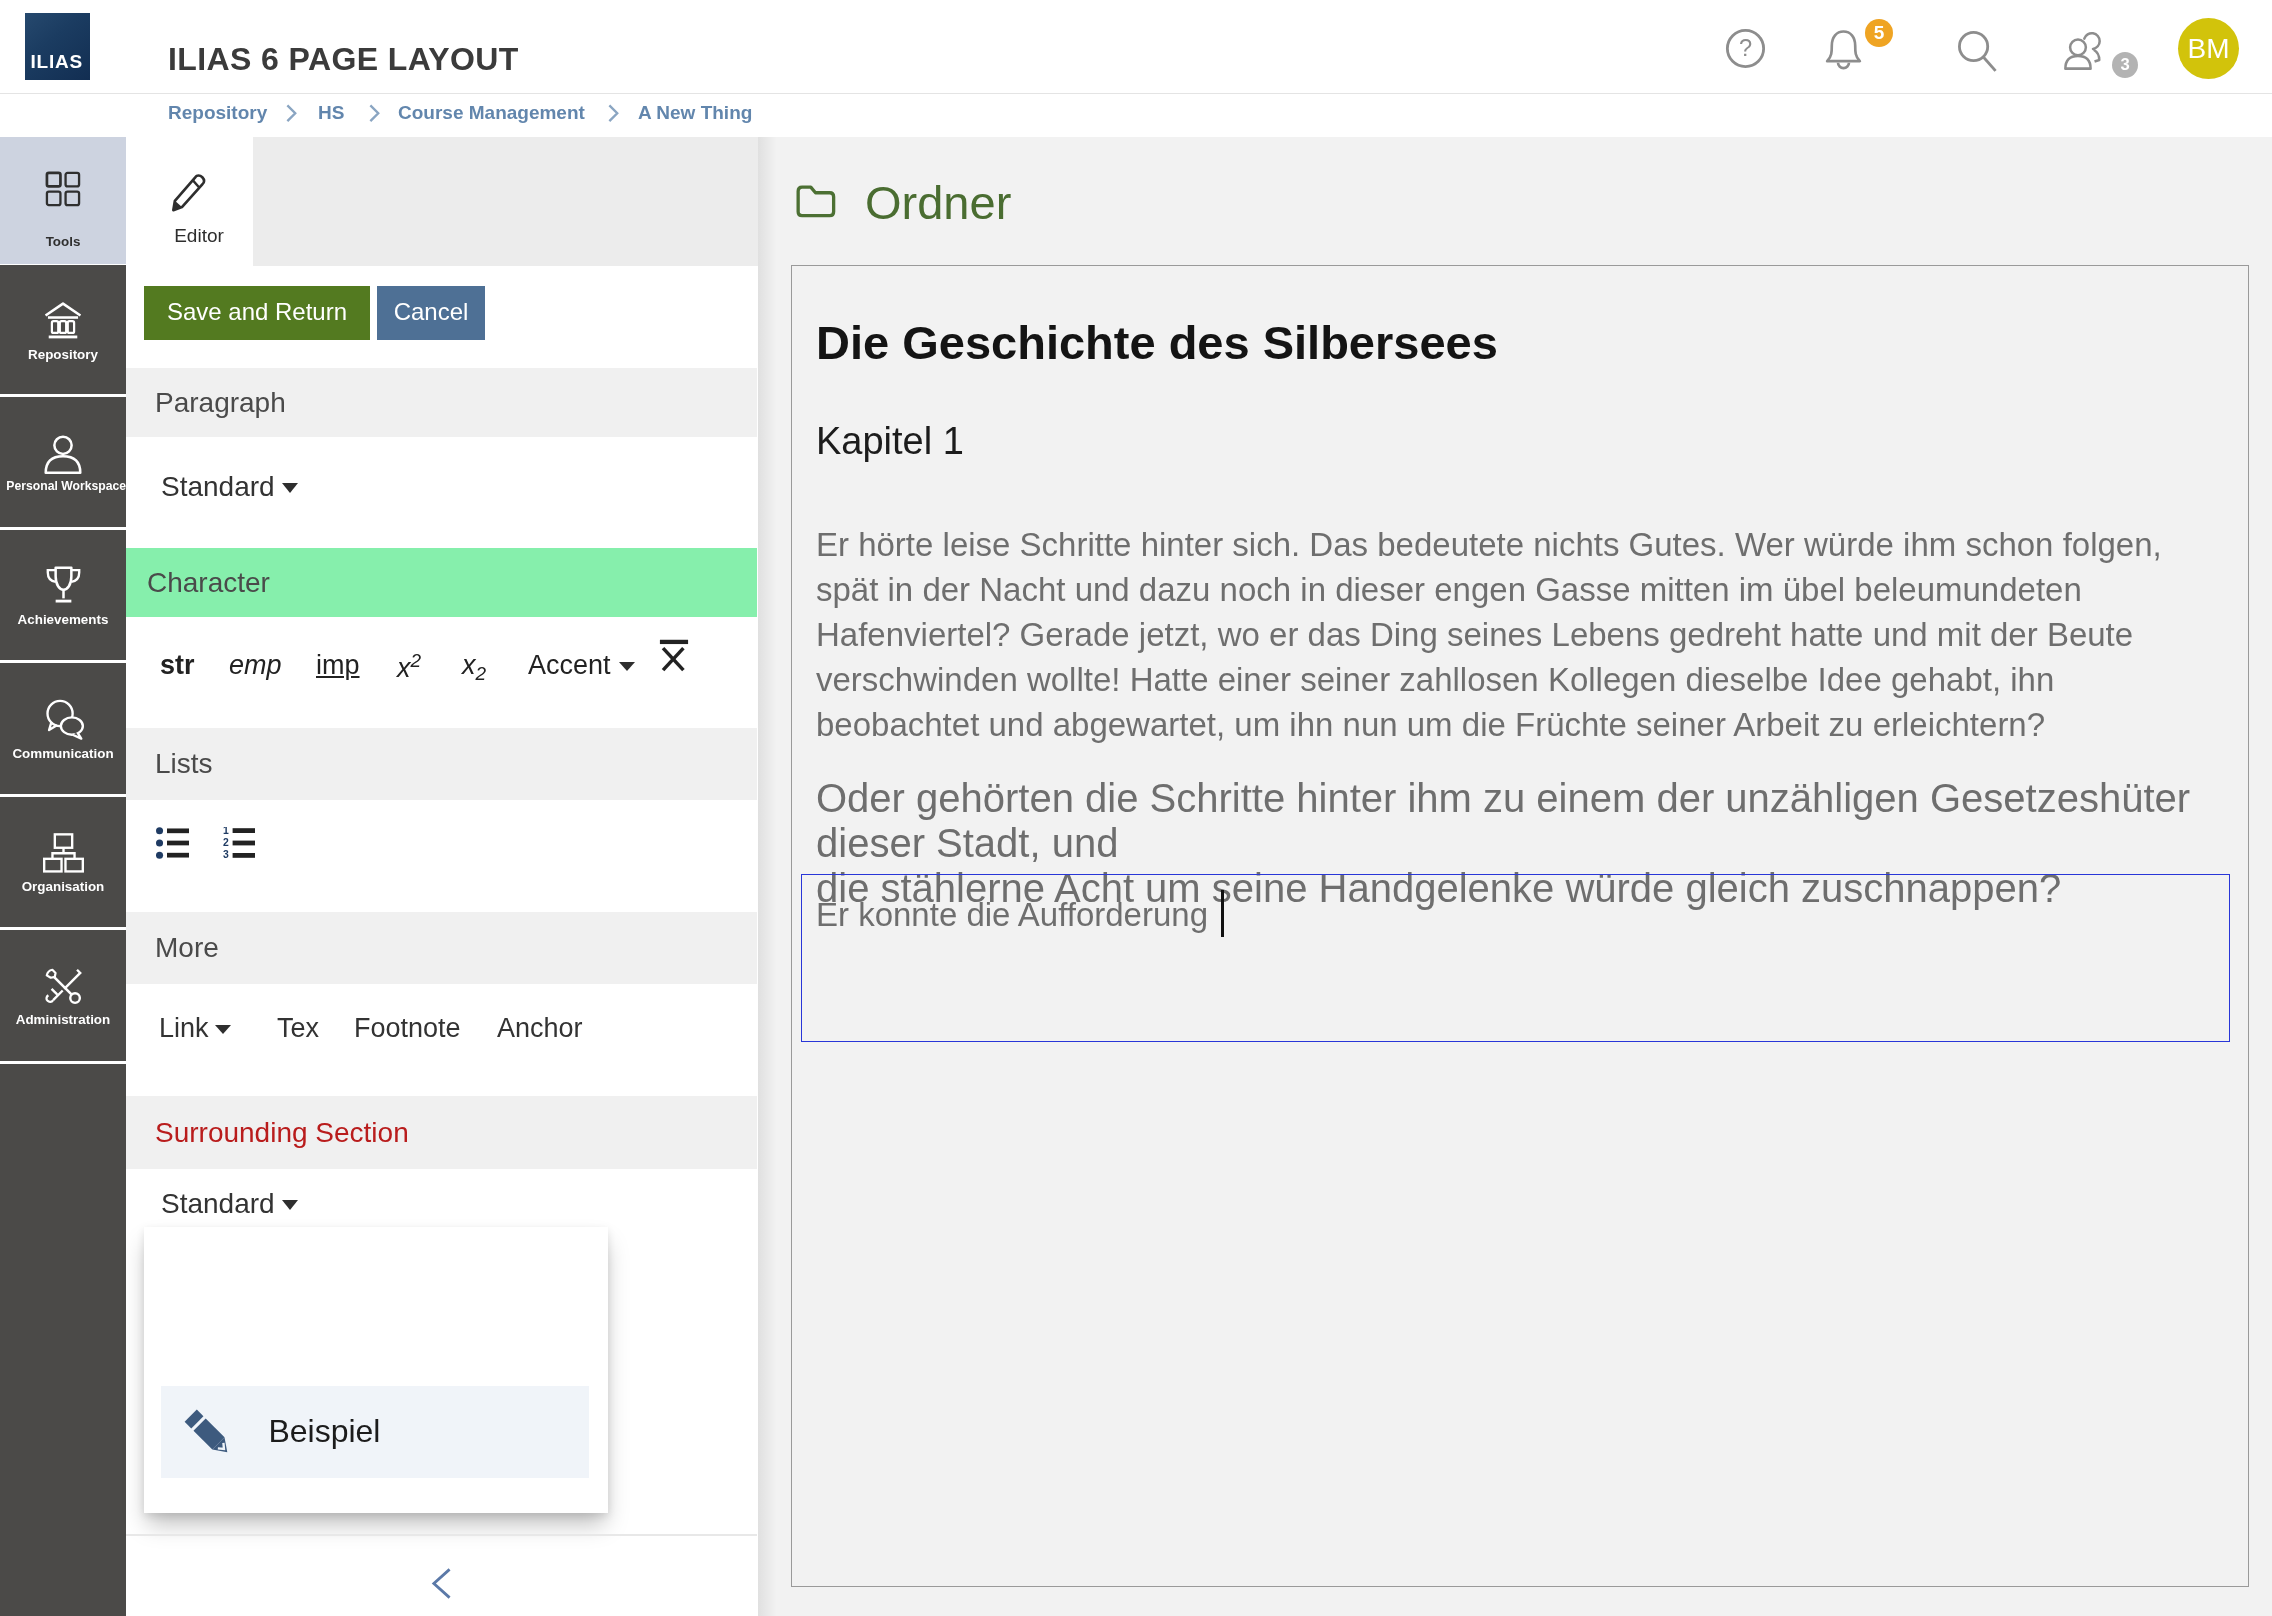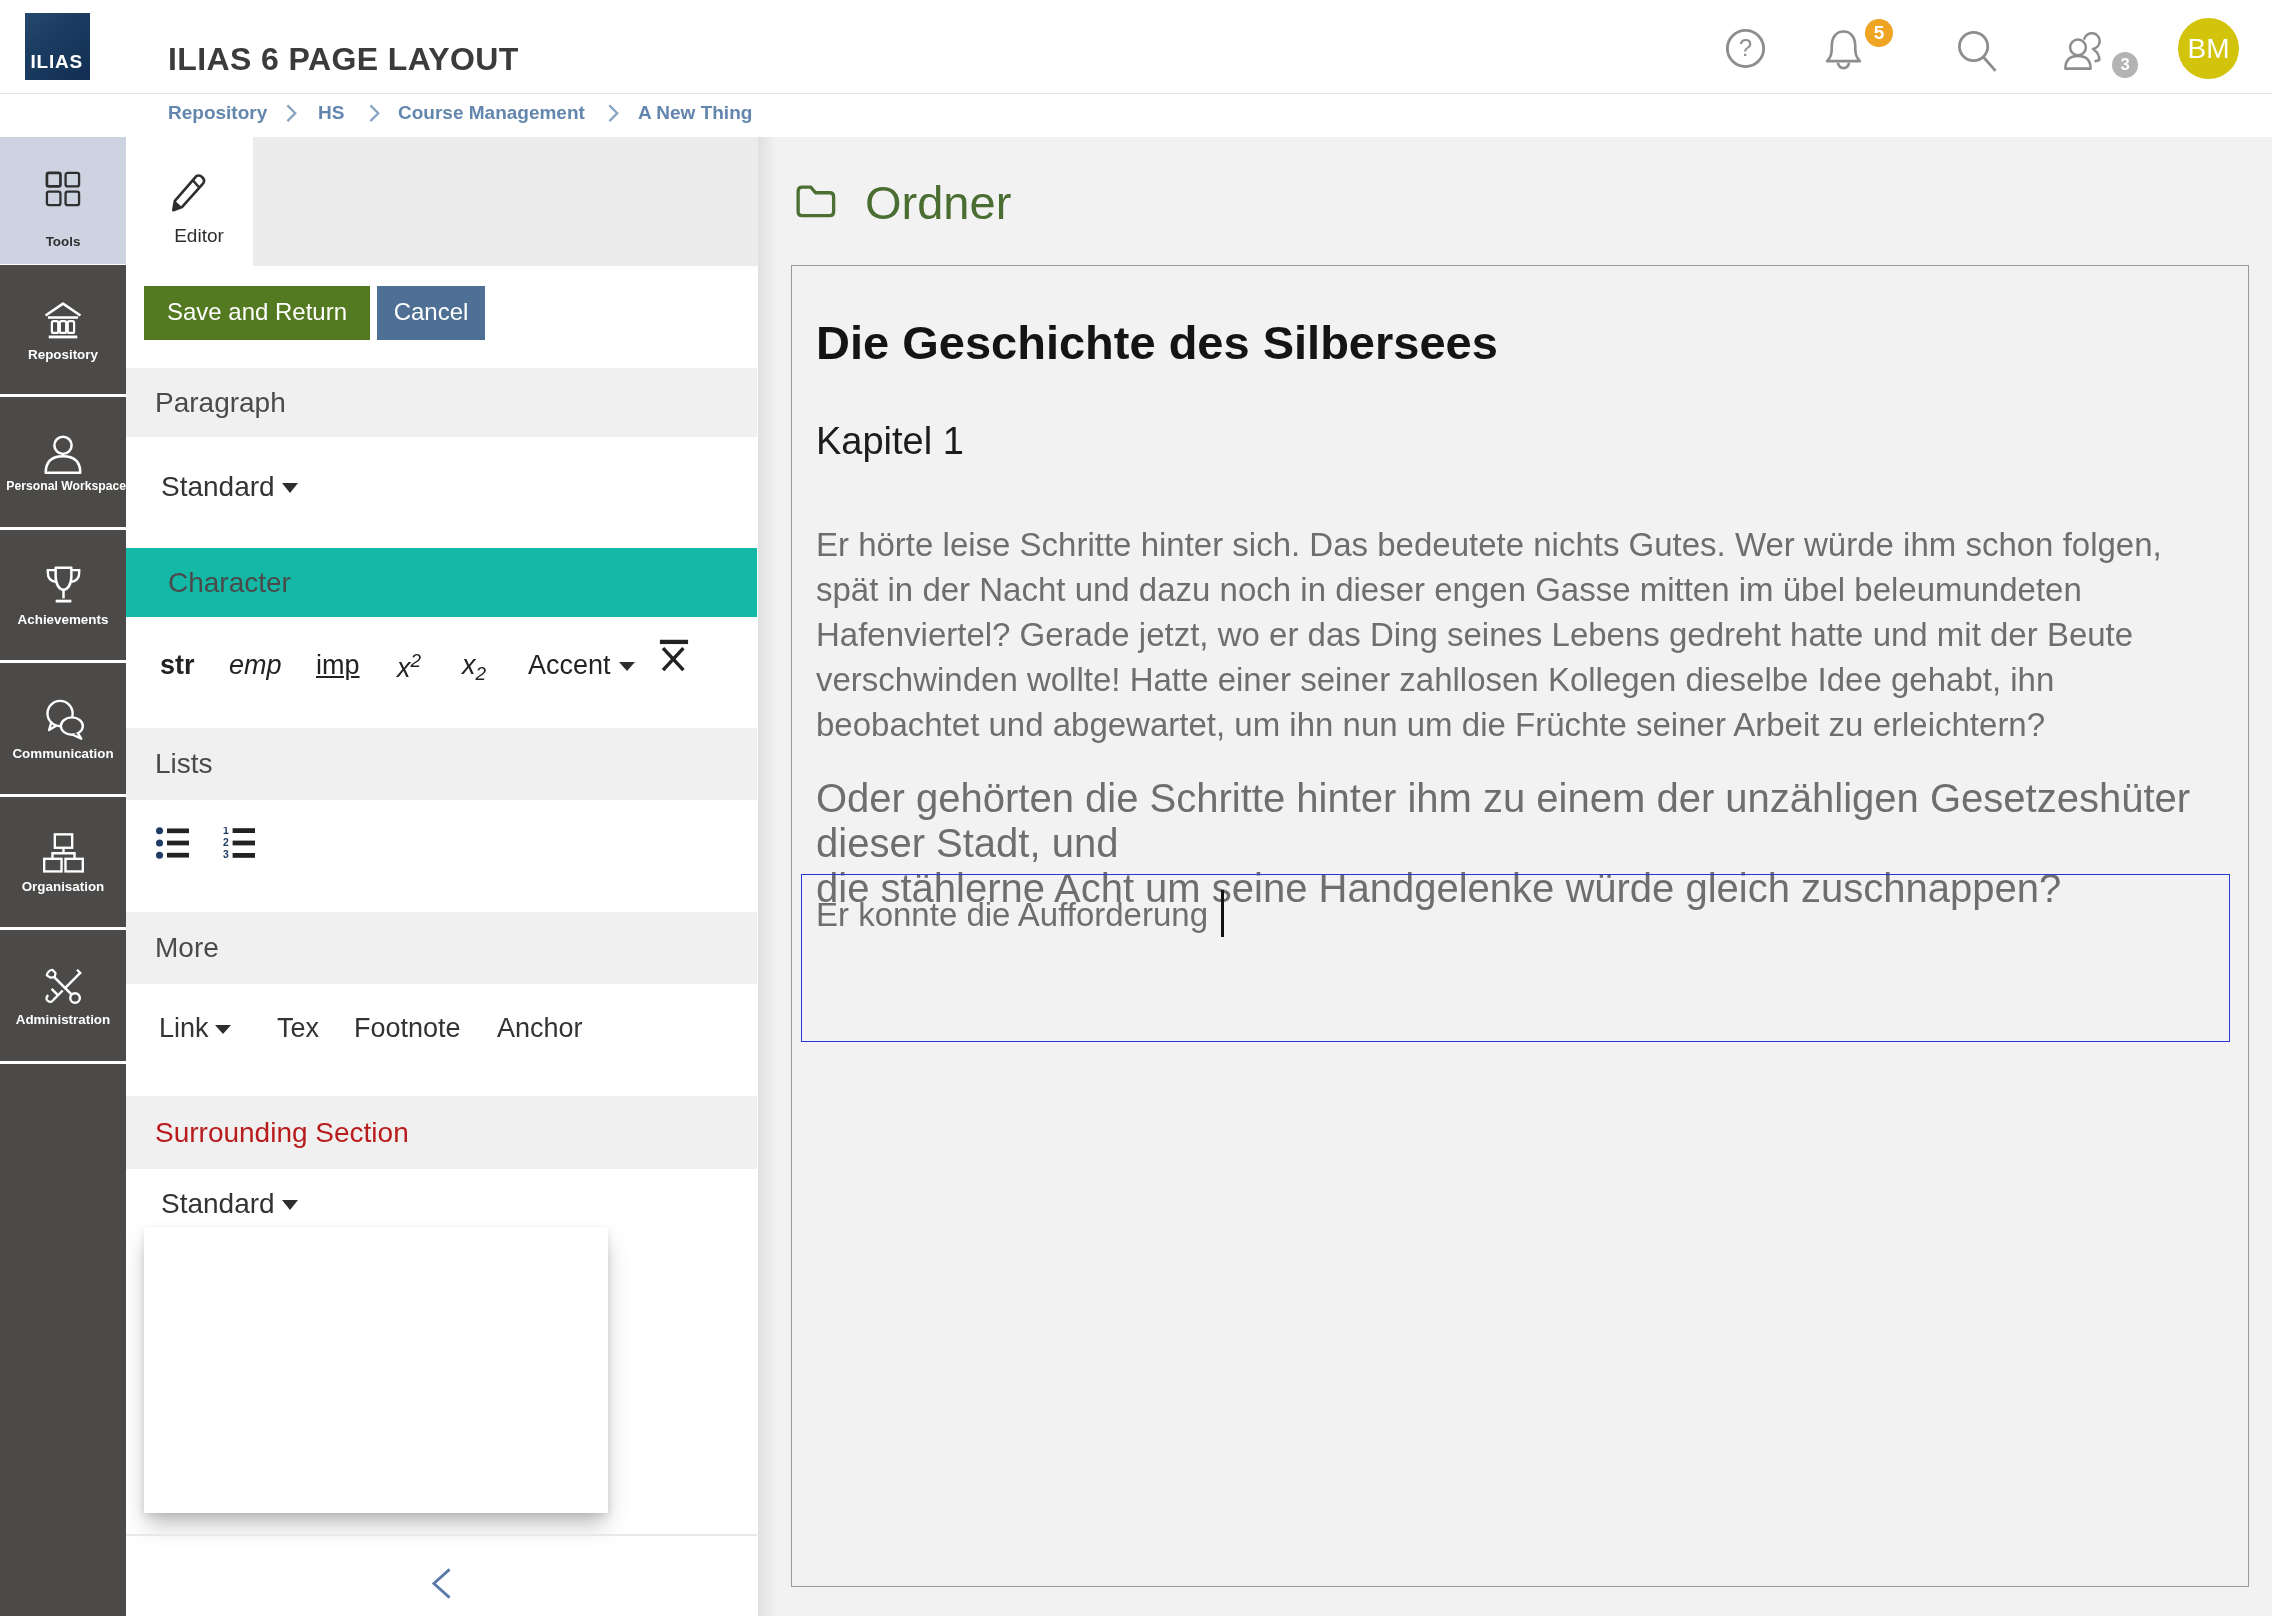--- a/index.html
+++ b/index.html
@@ -149,21 +149,21 @@
   <path d="M10 38 L36 8 C38 5 42 5 45 8 C48 11 48 15 45 17 L19 46 L8 50 Z" fill="none" stroke="#2e2e2e" stroke-width="3.4" stroke-linejoin="round"></path>
   <line x1="33" y1="12" x2="41" y2="21" stroke="#2e2e2e" stroke-width="3"></line>
   <path d="M10 38 L19 46 L8 50 Z" fill="#2e2e2e"></path>
 </svg>
 <div class="abs" style="left:126px;top:225px;width:146px;text-align:center;font-size:19px;color:#2e2e2e;">Editor</div>
 
 <div class="abs" style="left:144px;top:286px;width:226px;height:54px;background:#537a20;color:#fff;font-size:24px;text-align:center;line-height:52px;">Save and Return</div>
 <div class="abs" style="left:377px;top:286px;width:108px;height:54px;background:#4e7095;color:#fff;font-size:24px;text-align:center;line-height:52px;">Cancel</div>
 
 <div class="abs" style="left:126px;top:368px;width:631px;height:69px;background:#f0f0f0;color:#4a4a4a;font-size:28px;line-height:69px;padding-left:29px;">Paragraph</div>
-<div class="abs" style="left:126px;top:548px;width:631px;height:69px;background:#14b8a6;color:#4a4a4a;font-size:28px;line-height:69px;padding-left:42px;">Character</div>
+<div class="abs" style="left:126px;top:548px;width:631px;height:69px;background:#86efac;color:#4a4a4a;font-size:28px;line-height:69px;padding-left:21px;">Character</div>
 <div class="abs" style="left:126px;top:728px;width:631px;height:72px;background:#f0f0f0;color:#4a4a4a;font-size:28px;line-height:72px;padding-left:29px;">Lists</div>
 <div class="abs" style="left:126px;top:912px;width:631px;height:72px;background:#f0f0f0;color:#4a4a4a;font-size:28px;line-height:72px;padding-left:29px;">More</div>
 <div class="abs" style="left:126px;top:1096px;width:631px;height:73px;background:#f0f0f0;color:#b91c1c;font-size:28px;line-height:73px;padding-left:29px;">Surrounding Section</div>
 
 <div class="abs" style="left:161px;top:471px;font-size:28px;color:#333;">Standard<span style="display:inline-block;vertical-align:3.2px;margin-left:7px;width:0;height:0;border-left:8.7px solid transparent;border-right:8.7px solid transparent;border-top:10.3px solid #2e2e2e;"></span></div>
 
 <div class="abs" style="left:160px;top:650px;font-size:27px;color:#222;font-weight:bold;">str</div>
 <div class="abs" style="left:229px;top:650px;font-size:27px;color:#222;font-style:italic;">emp</div>
 <div class="abs" style="left:316px;top:650px;font-size:27px;color:#222;text-decoration:underline;">imp</div>
 <div class="abs" style="left:397px;top:650px;font-size:27px;color:#222;font-style:italic;">x<sup style="font-size:19px;">2</sup></div>
@@ -193,20 +193,31 @@
 </svg>
 
 <div class="abs" style="left:159px;top:1013px;font-size:27px;color:#333;">Link<span style="display:inline-block;vertical-align:3.2px;margin-left:6.3px;width:0;height:0;border-left:8px solid transparent;border-right:8px solid transparent;border-top:9.5px solid #2e2e2e;"></span></div>
 <div class="abs" style="left:277px;top:1013px;font-size:27px;color:#333;">Tex</div>
 <div class="abs" style="left:354px;top:1013px;font-size:27px;color:#333;">Footnote</div>
 <div class="abs" style="left:497px;top:1013px;font-size:27px;color:#333;">Anchor</div>
 
 <div class="abs" style="left:161px;top:1188px;font-size:28px;color:#333;">Standard<span style="display:inline-block;vertical-align:3.2px;margin-left:7px;width:0;height:0;border-left:8.7px solid transparent;border-right:8.7px solid transparent;border-top:10.3px solid #2e2e2e;"></span></div>
 
 <div class="abs" style="left:144px;top:1227px;width:464px;height:286px;background:#fff;box-shadow:0 14px 22px -3.2px rgba(0,0,0,0.25),0 3.2px 8px rgba(0,0,0,0.10);">
+  <div class="abs" style="left:17.4px;top:159px;width:428px;height:92px;background:#f0f4f9;">
+    <svg class="abs" style="left:19px;top:19px;" width="58" height="58" viewBox="0 0 74 74">
+      <g transform="rotate(-45 37 37)">
+        <rect x="26" y="4" width="22" height="12" fill="#3d5a7e"></rect>
+        <rect x="26" y="20" width="22" height="34" fill="#3d5a7e"></rect>
+        <path d="M26 54 L48 54 L37 70 Z" fill="#3d5a7e"></path>
+        <path d="M32 58 L37 64 L42 58" fill="none" stroke="#f0f4f9" stroke-width="3"></path>
+      </g>
+    </svg>
+    <div class="abs" style="left:107px;top:27px;font-size:32px;color:#1c1c1c;">Beispiel</div>
+  </div>
 </div>
 
 <div class="abs" style="left:126px;top:1534px;width:631px;height:1.6px;background:#e8e8e8;"></div>
 <svg class="abs" style="left:426px;top:1566px;" width="33" height="35" viewBox="0 0 42 44">
   <polyline points="30,4 10,22 30,40" fill="none" stroke="#5b79a8" stroke-width="3.6"></polyline>
 </svg>
 
 <div class="abs" style="left:758px;top:137px;width:1515px;height:1480px;background:#f2f2f2;"></div>
 <div class="abs" style="left:758px;top:137px;width:19px;height:1480px;background:linear-gradient(to right,rgba(0,0,0,0.075),rgba(0,0,0,0));"></div>
 

